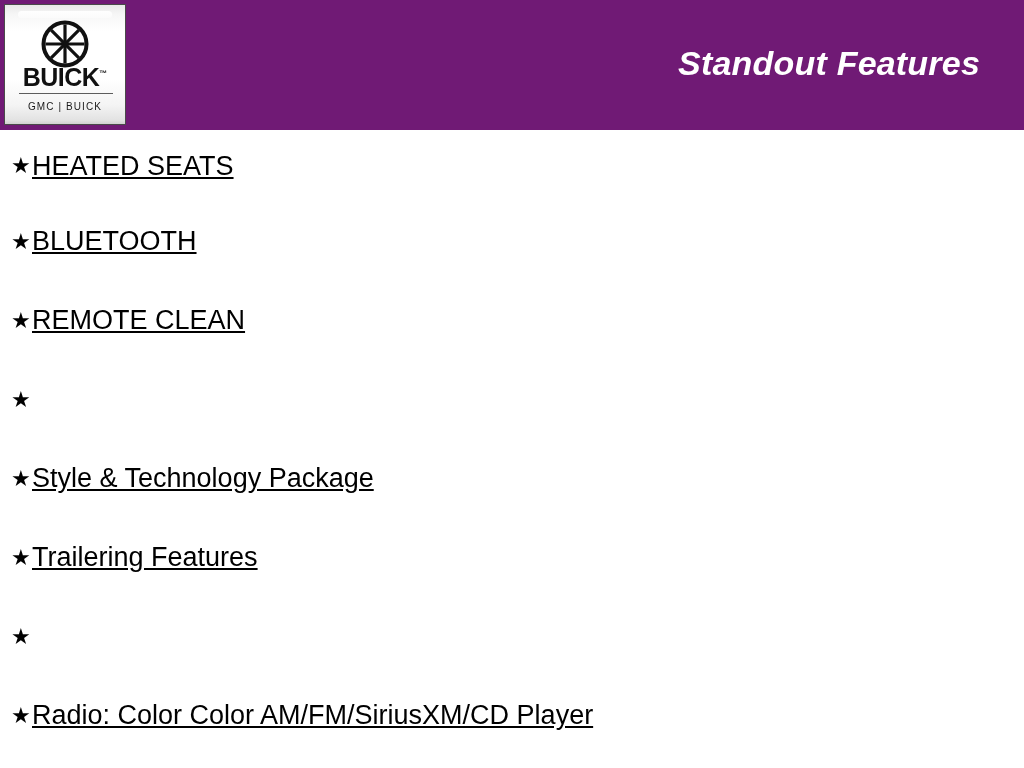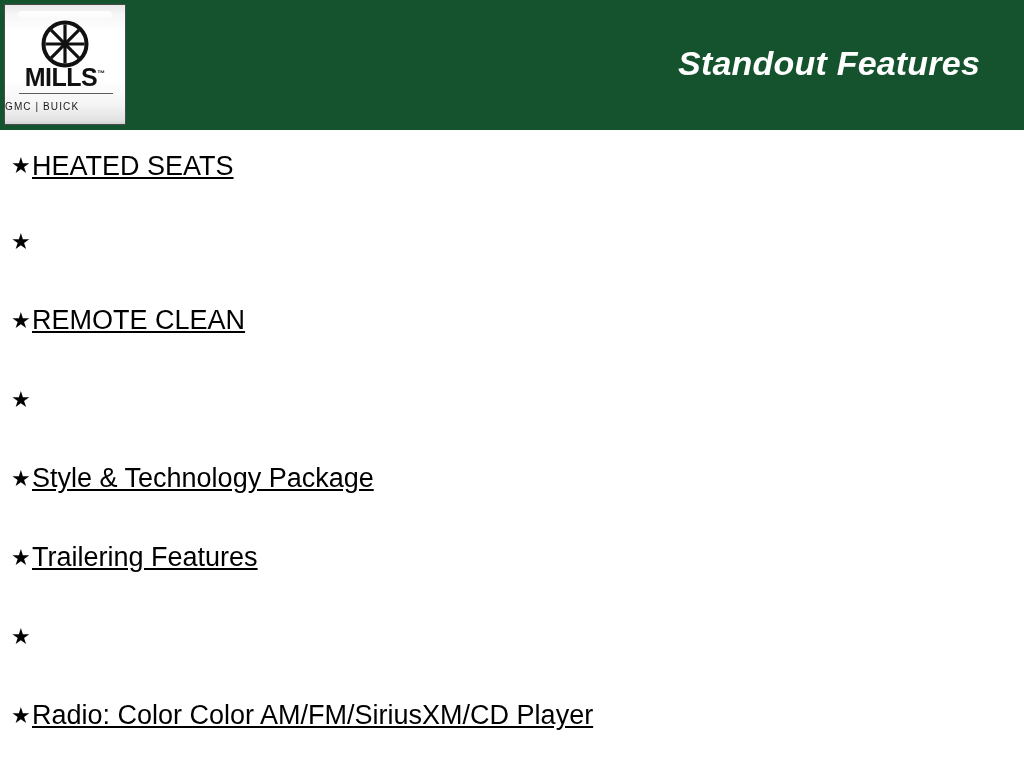--- a/index.html
+++ b/index.html
@@ -15,21 +15,21 @@
     position: relative;
   }
 
   
   .header-bar {
     position: absolute;
     left: 0;
     top: 0;
     width: 1024px;
     height: 130px;
-    background: #14532d;
+    background: #701a75;
     box-sizing: border-box;
   }
   .header-title {
     position: absolute;
     right: 44px;
     top: 46px;
     color: #ffffff;
     font-family: "Liberation Sans", sans-serif;
     font-size: 34px;
     font-weight: bold;
@@ -101,21 +101,21 @@
     top: 88px;
     width: 94px;
     height: 1px;
     background: #5d5d5d;
   }
   .logo-sub {
     position: absolute;
     left: 0;
     right: 0;
     top: 97px;
-    text-align: left;
+    text-align: center;
     font-family: "Liberation Sans", sans-serif;
     font-size: 10px;
     font-weight: normal;
     letter-spacing: 1.1px;
     color: #1a1a1a;
     line-height: 1;
   }
 
   
   .features-list {
@@ -170,32 +170,33 @@
       <circle cx="25" cy="25" r="21.5" fill="none" stroke="#111111" stroke-width="4"></circle>
       <g stroke="#111111" stroke-width="3.2">
         <line x1="25" y1="5.5" x2="25" y2="44.5"></line>
         <line x1="5.5" y1="25" x2="44.5" y2="25"></line>
         <line x1="11.2" y1="11.2" x2="38.8" y2="38.8"></line>
         <line x1="38.8" y1="11.2" x2="11.2" y2="38.8"></line>
       </g>
       <circle cx="25" cy="25" r="3.4" fill="#111111"></circle>
     </svg>
   </div>
-  <div class="logo-wordmark"><span>MILLS</span><span class="logo-tm">™</span></div>
+  <div class="logo-wordmark"><span>BUICK</span><span class="logo-tm">™</span></div>
   <div class="logo-rule"></div>
   <div class="logo-sub">GMC | BUICK</div>
 </div>
 
 <ul class="features-list">
   <li class="feature-item">
     <span class="feature-bullet">★</span>
     <span class="feature-label">HEATED SEATS</span>
   </li>
   <li class="feature-item">
     <span class="feature-bullet">★</span>
+    <span class="feature-label">BLUETOOTH</span>
   </li>
   <li class="feature-item">
     <span class="feature-bullet">★</span>
     <span class="feature-label">REMOTE CLEAN</span>
   </li>
   <li class="feature-item">
     <span class="feature-bullet">★</span>
   </li>
   <li class="feature-item">
     <span class="feature-bullet">★</span>

